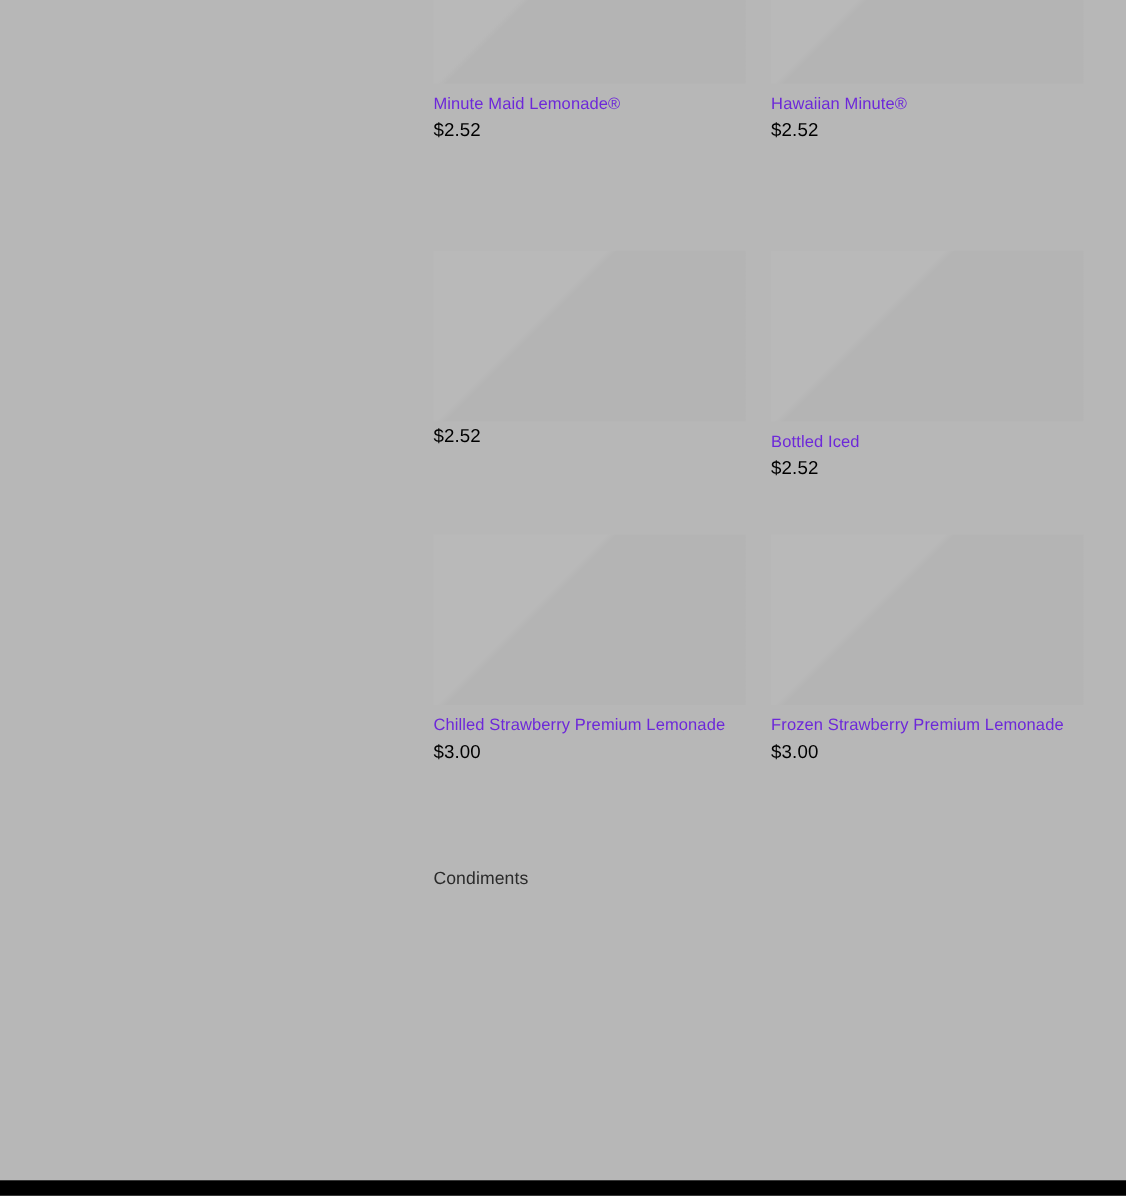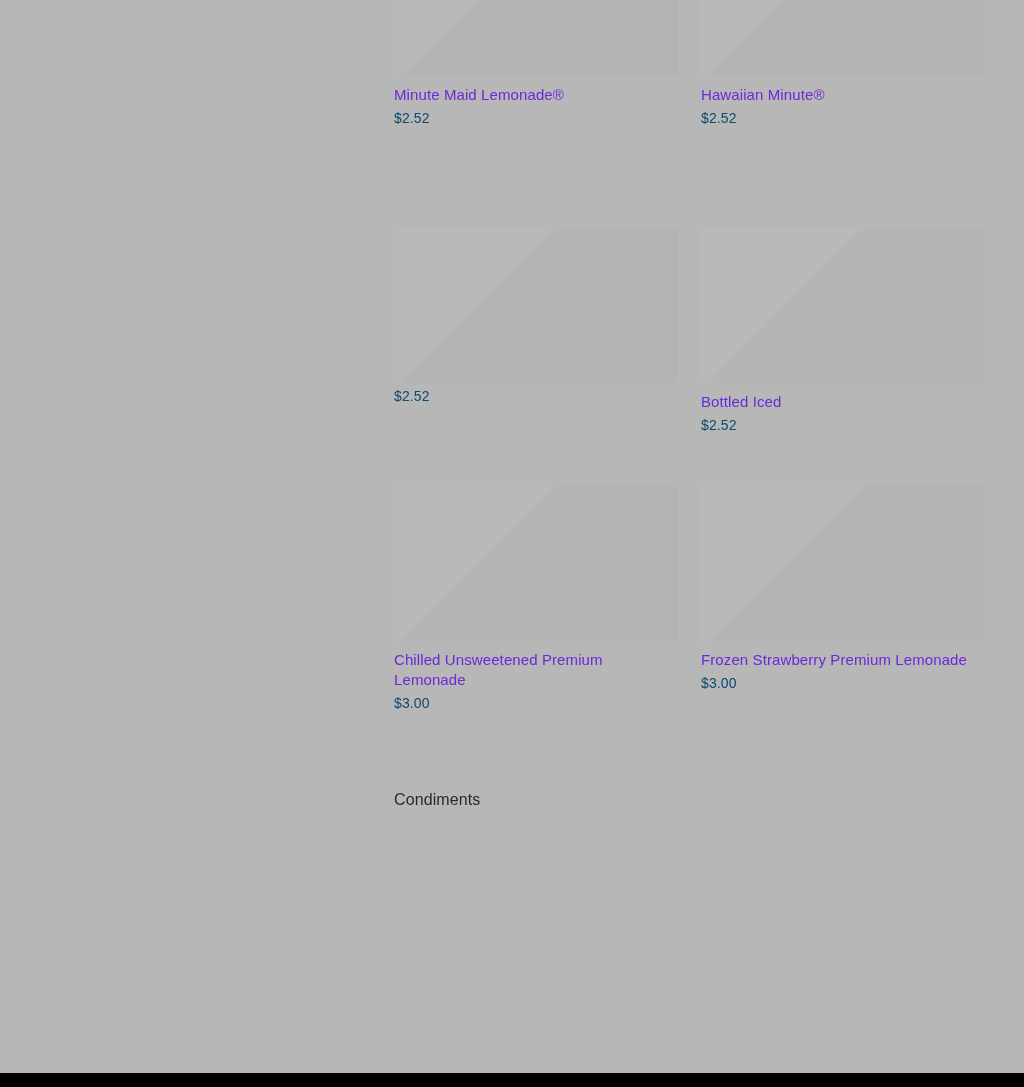--- a/index.html
+++ b/index.html
@@ -52,23 +52,23 @@
   .product-name {
     font-size: 15px;
     line-height: 20px;
     color: #6d28d9;
     margin-top: 9px;
     letter-spacing: 0.1px;
     font-weight: 400;
   }
 
   .product-price {
-    font-size: 14px;
+    font-size: 17px;
     line-height: 17px;
-    color: #0c4a6e;
+    color: #000000;
     margin-top: 5px;
     letter-spacing: 0.1px;
   }
 
   
   .section-heading {
     font-size: 16px;
     line-height: 28px;
     color: #2a2a2a;
     font-weight: 400;
@@ -134,21 +134,21 @@
       <div class="product-name">Bottled Iced</div>
       <div class="product-price">$2.52</div>
     </div>
 
   </div>
 
   <div class="row" id="row-2">
 
     <div class="product-card">
       <div class="product-thumb"></div>
-      <div class="product-name">Chilled Unsweetened Premium Lemonade</div>
+      <div class="product-name">Chilled Strawberry Premium Lemonade</div>
       <div class="product-price">$3.00</div>
     </div>
 
     <div class="product-card">
       <div class="product-thumb"></div>
       <div class="product-name">Frozen Strawberry Premium Lemonade</div>
       <div class="product-price">$3.00</div>
     </div>
 
   </div>

